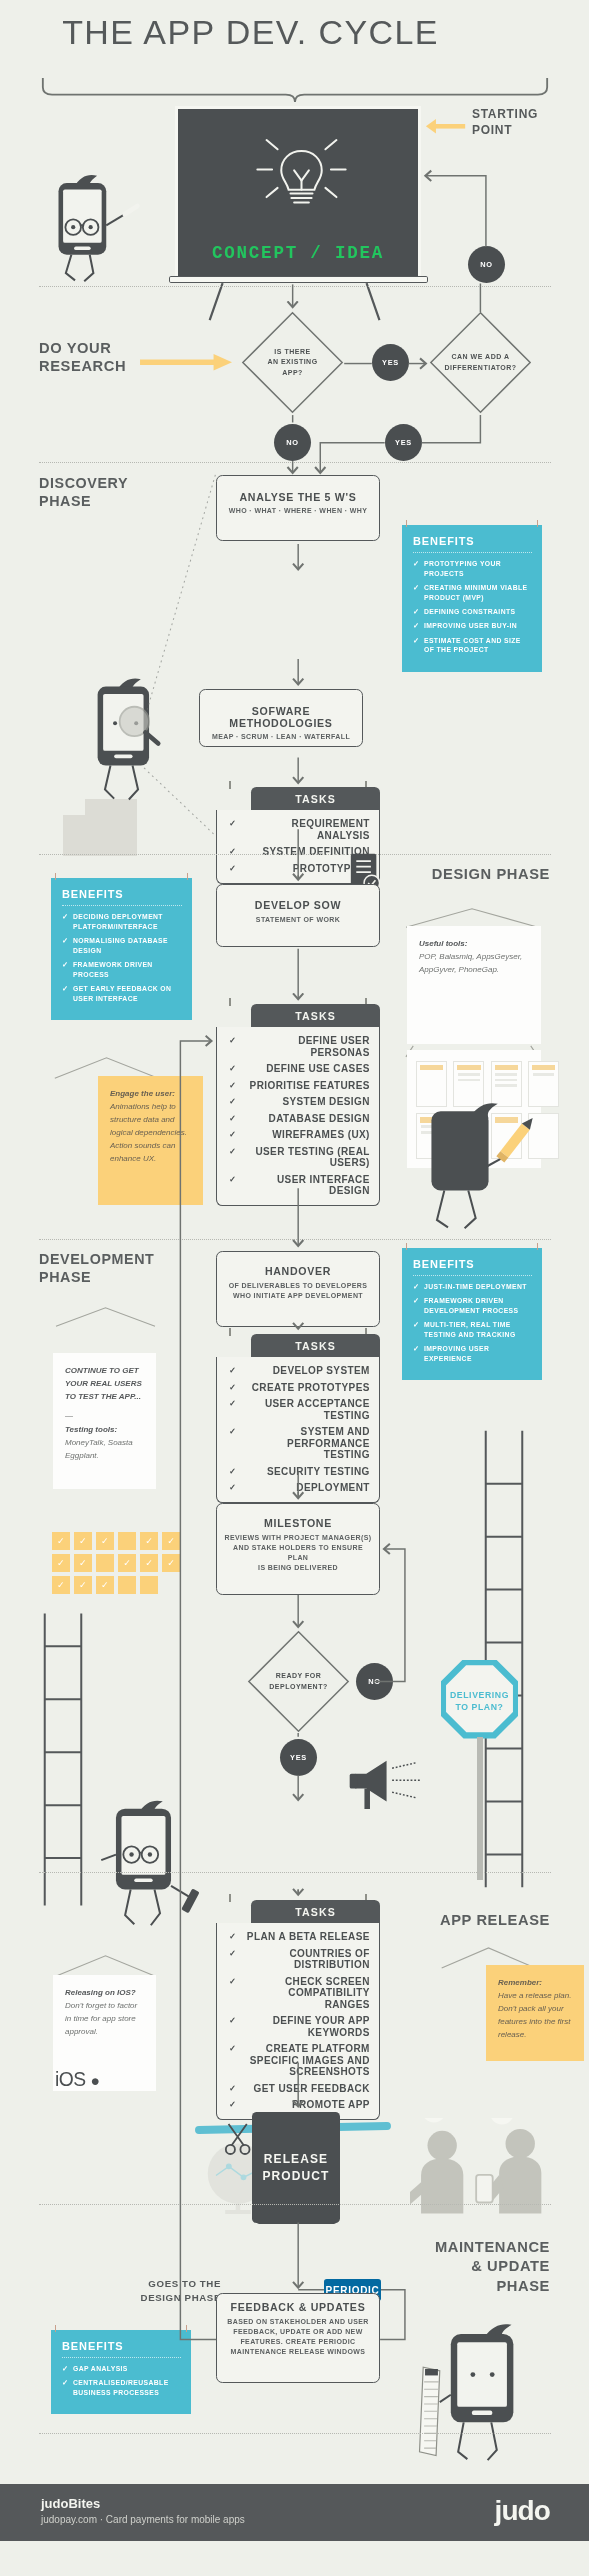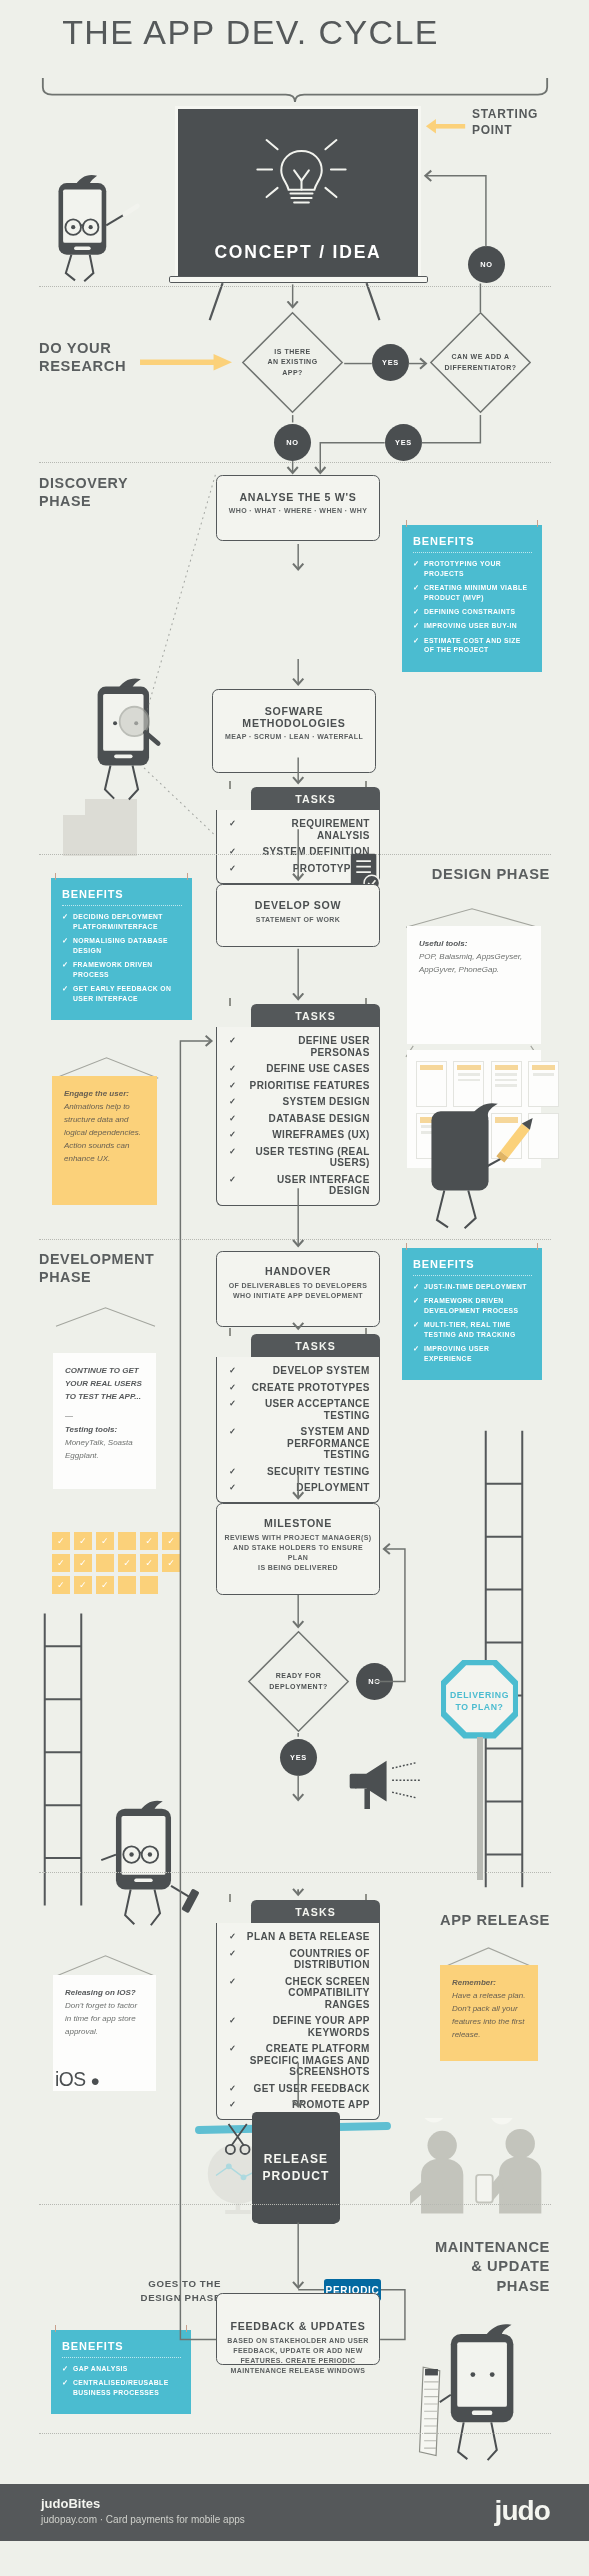--- a/index.html
+++ b/index.html
@@ -91,21 +91,21 @@
     content: "\2713"; position: absolute; left: 0; top: 0; font-size: 7.4px;
   }
   .bn-pin { position: absolute; width: 1.8px; height: 7.4px; background: #c8a08c; top: -5.5px; }
 
   
   .note {
     position: absolute; padding: 11px 12px;
     font-style: italic; font-size: 8px; line-height: 13px; color: #6f7270;
   }
   .note.white { background: #fdfdfc; }
-  .note.yellow { background: #fbd17a; color: #6a6151; }
+  .note.yellow { background: #fbd17a; color: #6a6151; margin-left: 46px; }
   .note .n-head { font-weight: 700; font-style: italic; color: #55585a; }
   .note.yellow .n-head { color: #6a6151; }
   .note-hang { position: absolute; }
 
   
   .diamond { position: absolute; }
   .diamond .dm-txt {
     position: absolute; left: 0; top: 0; width: 100%; height: 100%;
     display: flex; flex-direction: column; align-items: center; justify-content: center;
     font-size: 7px; font-weight: 700; letter-spacing: 0.5px; color: #4d5152;
@@ -124,21 +124,21 @@
     font-size: 10px; font-weight: 700; letter-spacing: 0.7px; text-align: right;
   }
 
   
   #board-outer {
     position: absolute; left: 175px; top: 106px; width: 246px; height: 175px;
     border: 3.7px solid #f6f7f2; background: #4b4f51;
   }
   #board-caption {
     position: absolute; left: 0; bottom: 14.7px; width: 100%; text-align: center;
-    color: #ffffff; font-weight: 700; font-size: 17.5px; letter-spacing: 1.8px;
+    color: #22c55e; font-weight: 700; font-size: 17.5px; letter-spacing: 1.8px; font-family: Liberation Mono, monospace;
   }
   #board-ledge {
     position: absolute; left: 169px; top: 276px; width: 259px; height: 7.4px;
     background: #f6f7f2; border: 1.8px solid #54585a; border-radius: 1.8px;
   }
 
   
   #starting-point {
     position: absolute; left: 472px; top: 107px; width: 111px;
     font-weight: 700; font-size: 12px; line-height: 15.7px; letter-spacing: 0.7px;
@@ -323,21 +323,21 @@
     <span style="white-space:pre-line">DISCOVERY
 PHASE</span>
   </div>
 
   <div class="fbox" style="left:216px;top:475px;width:164px;height:66px;padding-top:14.7px;">
     <div class="fb-title">ANALYSE THE 5 W'S</div>
     <div class="fb-sub" style="white-space:pre-line">WHO · WHAT · WHERE · WHEN · WHY</div>
   </div>
 
 
-  <div class="fbox" style="left:212px;top:689px;width:164px;height:84px;padding-top:14.7px;">
+  <div class="fbox" style="left:199px;top:689px;width:164px;height:58px;padding-top:14.7px;">
     <div class="fb-title">SOFWARE METHODOLOGIES</div>
     <div class="fb-sub" style="white-space:pre-line">MEAP · SCRUM · LEAN · WATERFALL</div>
   </div>
 
   <div class="taskcard" style="left:216px;top:787px;width:164px;">
     <span class="pin" style="left:13px;"></span>
     <span class="pin" style="right:13px;"></span>
     <div class="tc-head">TASKS</div>
     <div class="tc-body">
       <div class="tc-item">REQUIREMENT ANALYSIS</div>
@@ -732,21 +732,21 @@
 PHASE</span>
   </div>
 
   <div id="goes-design">
     <span style="white-space:pre-line">GOES TO THE
 DESIGN PHASE</span>
   </div>
 
   <div class="tagbox" style="left:324px;top:2279px;width:57px;height:22px;">PERIODIC</div>
 
-  <div class="fbox" style="left:216px;top:2293px;width:164px;height:72px;padding-top:26px;">
+  <div class="fbox" style="left:216px;top:2293px;width:164px;height:90px;padding-top:7px;">
     <div class="fb-title">FEEDBACK &amp; UPDATES</div>
     <div class="fb-sub" style="white-space:pre-line">BASED ON STAKEHOLDER AND USER
 FEEDBACK, UPDATE OR ADD NEW
 FEATURES. CREATE PERIODIC
 MAINTENANCE RELEASE WINDOWS</div>
   </div>
 
   <div class="benefits" style="left:51px;top:2330px;width:140px;">
     <span class="bn-pin" style="left:3.7px;"></span>
     <span class="bn-pin" style="right:3.7px;"></span>

